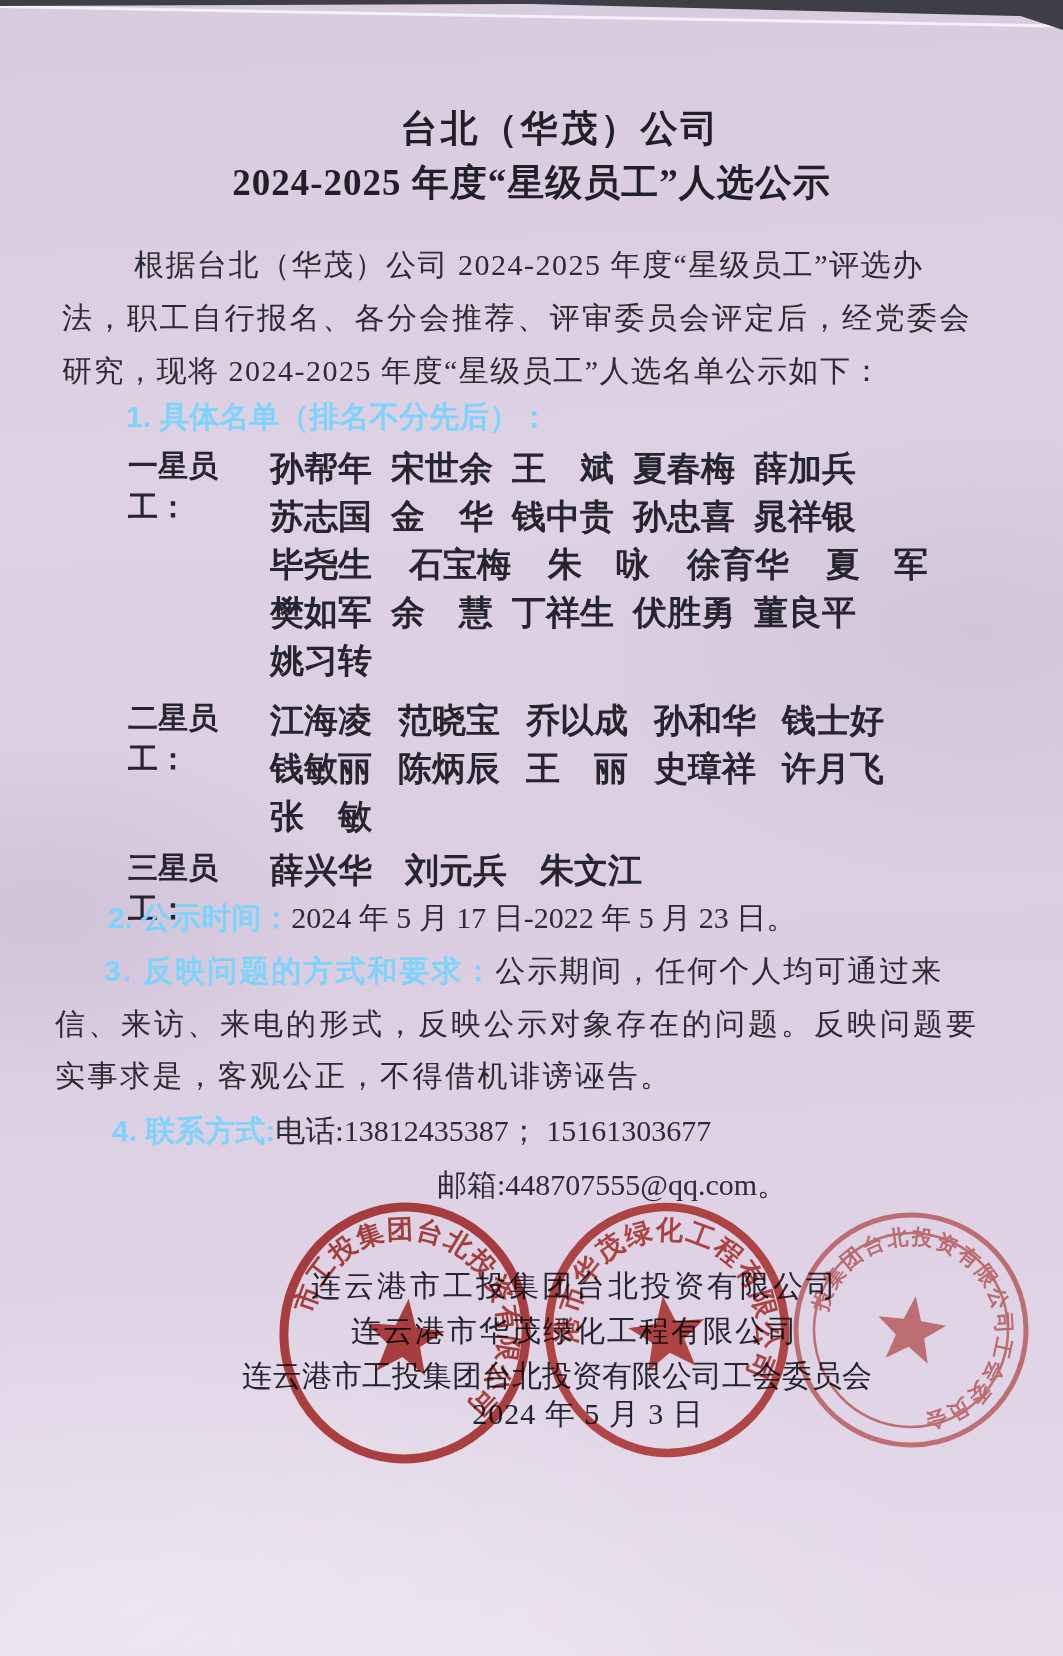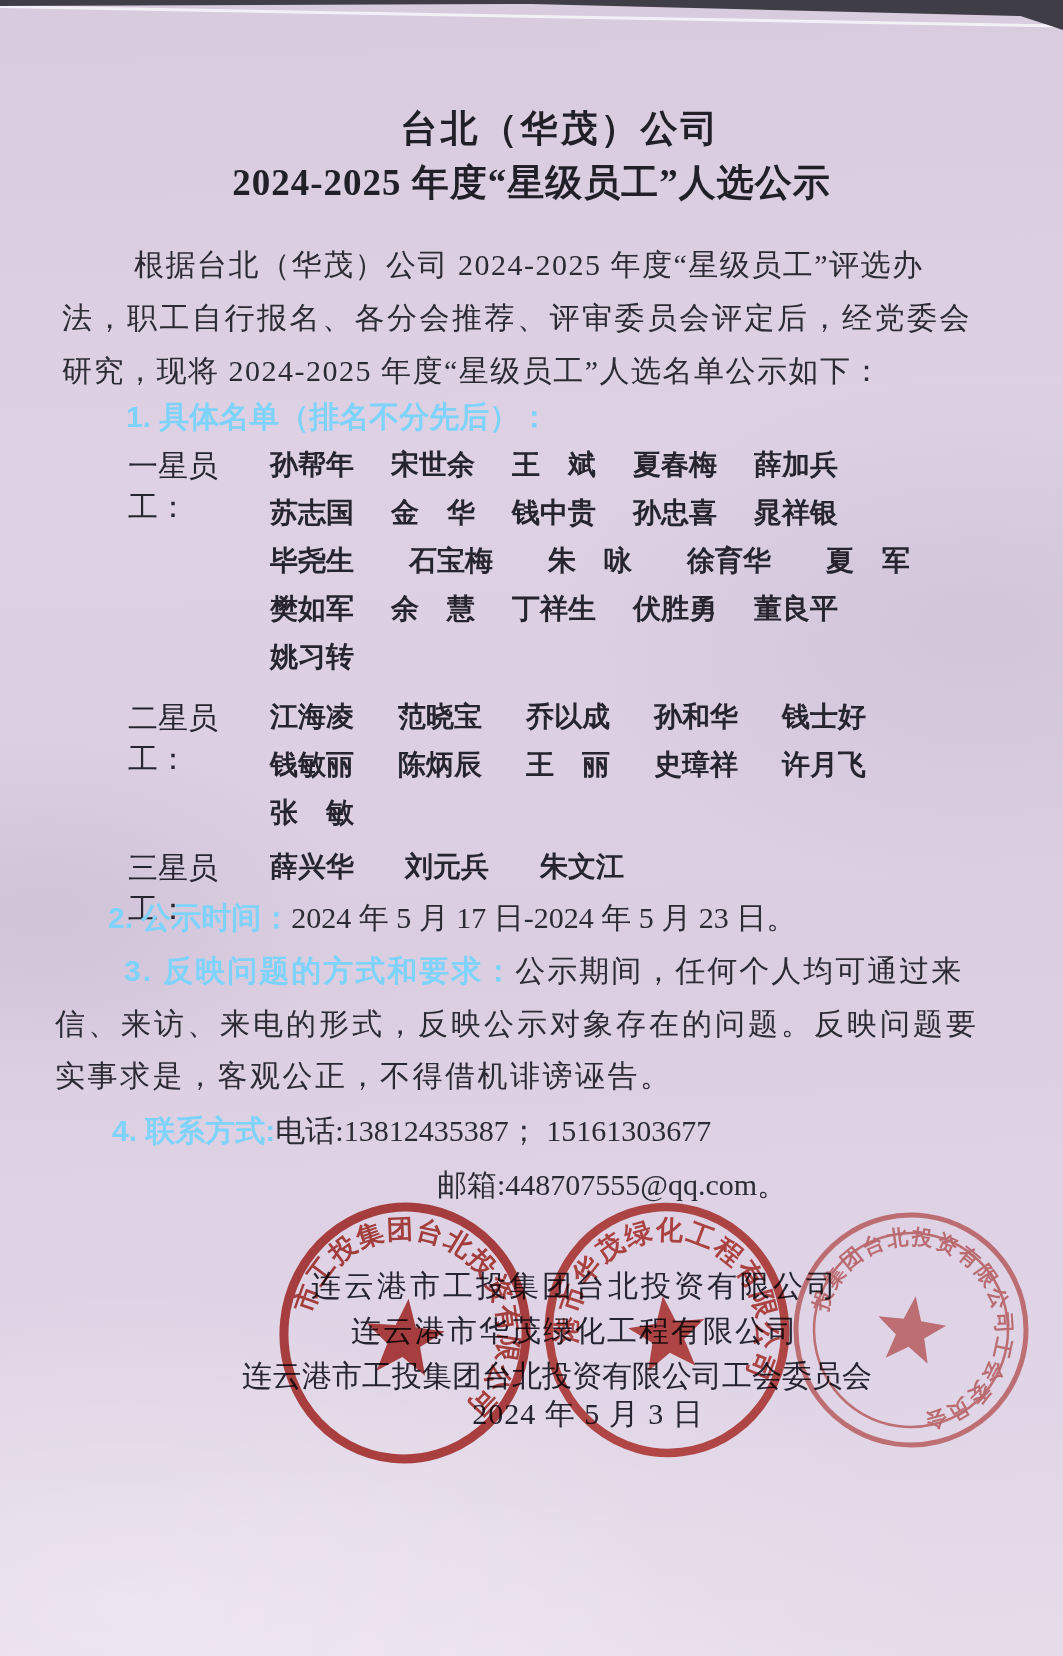--- a/index.html
+++ b/index.html
@@ -26,22 +26,22 @@
     background:rgba(246,241,248,.95);
     transform:rotate(1.05deg);transform-origin:0 0;
   }
   .txt{position:absolute;color:#2c2a33;font-size:30px;line-height:1.25;white-space:nowrap;}
   .center{left:50%;transform:translateX(-50%);}
   .doc-title{font-size:37px;font-weight:bold;color:#211f28;letter-spacing:3px;}
   .hei{font-family:"Liberation Sans","DejaVu Sans",sans-serif;}
   .b{font-weight:bold;color:#7dd3fc;}
   .intro{letter-spacing:1.5px;}
   .name-row{position:absolute;display:flex;color:#26242e;}
-  .star-label{width:142px;font-weight:normal;font-family:"Liberation Sans","DejaVu Sans",sans-serif;font-size:30px;}
-  .cell{width:121px;font-weight:600;font-family:"Liberation Sans","DejaVu Sans",sans-serif;font-size:28px;}
+  .star-label{width:142px;font-weight:bold;font-family:"Liberation Sans","DejaVu Sans",sans-serif;font-size:30px;}
+  .cell{width:121px;font-weight:600;font-family:"Liberation Sans","DejaVu Sans",sans-serif;font-size:34px;}
   .footer-line{position:absolute;color:#262430;font-size:30px;white-space:nowrap;letter-spacing:2px;}
   .stamps{position:absolute;left:0;top:0;mix-blend-mode:multiply;opacity:.88;pointer-events:none;}
   .stamp-text{font-family:"Liberation Serif","DejaVu Serif",serif;font-weight:bold;}
 </style>
 </head>
 <body>
 
 <div class="page">
   <div class="paper">
     <div class="paper-edge-highlight"></div>
@@ -109,23 +109,23 @@
   </div>
 
   <div class="name-row" style="top:848px;left:128px;">
     <span class="star-label">三星员工：</span>
     <span class="cell" style="width:135px;">薛兴华</span>
     <span class="cell" style="width:135px;">刘元兵</span>
     <span class="cell" style="width:135px;">朱文江</span>
   </div>
 
   <div class="txt" style="top:899px;left:108px;">
-    <span class="b hei">2. 公示时间：</span><span>2024 年 5 月 17 日-2024 年 5 月 23 日。</span>
+    <span class="b hei">2. 公示时间：</span><span>2024 年 5 月 17 日-2022 年 5 月 23 日。</span>
   </div>
-  <div class="txt" style="top:952px;left:124px;letter-spacing:2px;">
+  <div class="txt" style="top:952px;left:104px;letter-spacing:2px;">
     <span class="b hei">3. 反映问题的方式和要求：</span><span>公示期间，任何个人均可通过来</span>
   </div>
   <div class="txt" style="top:1005px;left:55px;letter-spacing:3px;">信、来访、来电的形式，反映公示对象存在的问题。反映问题要</div>
   <div class="txt" style="top:1057px;left:55px;letter-spacing:2.5px;">实事求是，客观公正，不得借机诽谤诬告。</div>
   <div class="txt" style="top:1112px;left:112px;">
     <span class="b hei">4. 联系方式:</span><span>电话:13812435387； 15161303677</span>
   </div>
   <div class="txt" style="top:1166px;left:437px;">邮箱:448707555@qq.com。</div>
 
   <div class="footer-line" style="top:1266px;left:575px;transform:translateX(-50%);letter-spacing:3px;">连云港市工投集团台北投资有限公司</div>

